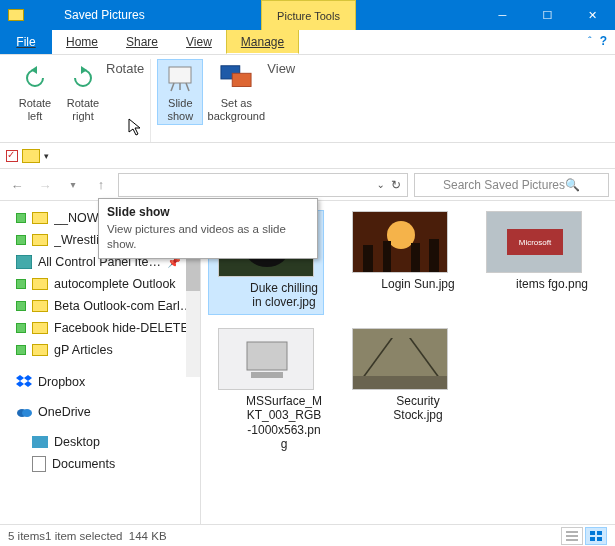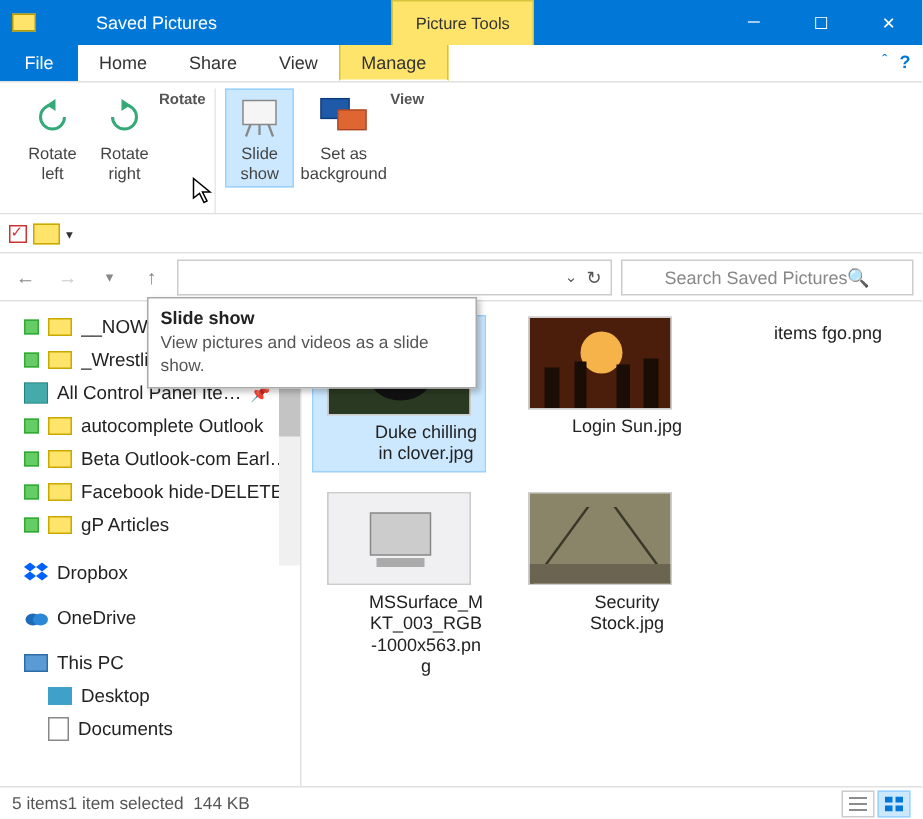--- a/index.html
+++ b/index.html
@@ -7,33 +7,33 @@
 
   .titlebar { height: 30px; background: #0178d7; display: flex; align-items: stretch; color: #fff; position: relative; }
   .titlebar .icon-set { display:flex; align-items:center; padding: 0 4px; width: 60px;}
   .titlebar .folder-glyph { width:16px; height:12px; background:#ffe46b; border:1px solid #b59b00; margin-left:4px;}
   .titlebar .title { flex: 0 0 auto; display:flex; align-items:center; font-size:12px; padding-left:4px; width:170px;}
   .sys-buttons { position:absolute; right:0; top:0; height:30px; display:flex;}
   .sys-btn { width:45px; display:flex; align-items:center; justify-content:center; color:#fff; font-size:11px;}
 
   .context-tab { position:absolute; left:232px; top:0; height:30px; width:95px; background:#ffe46b; color:#333; display:flex; align-items:center; justify-content:center; font-size:11px; border:1px solid #d8c43a; border-bottom:none;margin-left:29px;}
 
-  .menubar { height:25px; background:#fff; border-bottom:1px solid #e0e0e0; display:flex; align-items:stretch; font-size:12px; color:#333; position:relative;}
+  .menubar { height:25px; background:#fff; border-bottom:1px solid #e0e0e0; display:flex; align-items:stretch; font-size:12px; color:#333; position:relative;text-decoration:underline;}
   .file-tab { width:52px; background:#0178d7; color:#fff; display:flex; align-items:center; justify-content:center; position:relative;}
   .menubar .tab { padding: 4px 14px; display:flex; align-items:center;}
   .menubar .tab.manage { background:#ffe46b; border:1px solid #d8c43a; border-top:none; border-bottom:1px solid #fff; position:relative; top:0;}
   .menubar .help { position:absolute; right:8px; top:4px; display:flex; gap:8px; align-items:center; color:#0178d7;}
 
   .ribbon { height:88px; background:#fff; border-bottom:1px solid #e0e0e0; display:flex; padding:4px 6px 0 6px; gap:0;}
   .ribbon-group { display:flex; flex-direction:row; align-items:flex-start; border-right:1px solid #e8e8e8; padding:0 6px;}
   .ribbon-items { display:flex; gap:2px; flex:1;}
   .ribbon-btn { width:46px; display:flex; flex-direction:column; align-items:center; justify-content:flex-start; padding:2px 2px; font-size:11px; text-align:center; color:#444; line-height:1.15; border:1px solid transparent;}
   .ribbon-btn.hover { background:#cce8ff; border:1px solid #99d1ff;}
   .ribbon-btn .iconbox { width:32px; height:32px; display:flex; align-items:center; justify-content:center; margin-bottom:3px;}
-  .group-label { font-size:10px; color:#555; padding:2px 0 2px 0;font-weight:bold;}
+  .group-label { font-size:13px; color:#555; padding:2px 0 2px 0;}
 
   .qat { height:26px; background:#fff; border-bottom:1px solid #e0e0e0; display:flex; align-items:center; padding:0 6px; gap:4px;}
   .qat .chk { width:12px; height:12px; border:1px solid #c33; display:inline-block; position:relative;}
   .qat .chk::after { content:"✓"; color:#c33; font-size:10px; position:absolute; top:-2px; left:0;}
   .qat .mini-folder { width:18px; height:14px; background:#ffe46b; border:1px solid #c9a800;}
   .qat .drop { font-size:9px; color:#333;}
 
   .navbar { height:32px; display:flex; align-items:center; padding:0 6px; gap:6px; border-bottom:1px solid #e0e0e0;}
   .nav-arrow { width:22px; height:22px; display:flex; align-items:center; justify-content:center; color:#888; font-size:13px;}
   .breadcrumb { flex:1; height:24px; border:1px solid #ccc; display:flex; align-items:center; padding:0 6px; font-size:12px; color:#555; background:#fff; position:relative;}
@@ -233,24 +233,20 @@
       </div>
     <div style="height:8px;"></div>
     <div class="tree-item">
         <svg class="onedrive-ico" viewBox="0 0 16 12">
           <ellipse cx="6" cy="7" rx="5" ry="4" fill="#1e6bb8"></ellipse>
           <ellipse cx="11" cy="7" rx="5" ry="4" fill="#2b88d8"></ellipse>
         </svg>
         <span class="txt">OneDrive</span>
       </div>
     <div style="height:8px;"></div>
-    <div class="tree-item">
-        <span class="pc-ico"></span>
-        <span class="txt">This PC</span>
-      </div>
     <div class="tree-item" style="padding-left:16px;">
         <span class="desk-ico"></span>
         <span class="txt">Desktop</span>
       </div>
     <div class="tree-item" style="padding-left:16px;">
         <span class="doc-ico"></span>
         <span class="txt">Documents</span>
       </div>
     <div class="tree-scroll"></div>
     <div class="tree-thumb"></div>
@@ -274,20 +270,27 @@
             <circle cx="48" cy="24" r="14" fill="#f5b34a"></circle>
             <rect x="10" y="34" width="10" height="28" fill="#1a0d05"></rect>
             <rect x="30" y="30" width="8" height="32" fill="#1a0d05"></rect>
             <rect x="58" y="32" width="9" height="30" fill="#1a0d05"></rect>
             <rect x="76" y="28" width="10" height="34" fill="#1a0d05"></rect>
           </svg>
         </div>
       <div class="cap">Login Sun.jpg</div>
     </div>
     <div class="thumb">
+      <div class="pic">
+          <svg width="96" height="62">
+            <rect width="96" height="62" fill="#b8c2c8"></rect>
+            <rect x="20" y="18" width="56" height="26" fill="#a33"></rect>
+            <text x="48" y="34" font-size="8" fill="#fff" text-anchor="middle">Microsoft</text>
+          </svg>
+        </div>
       <div class="cap">items fgo.png</div>
     </div>
     <div class="thumb">
       <div class="pic">
           <svg width="96" height="62">
             <rect width="96" height="62" fill="#f0f0f2"></rect>
             <rect x="28" y="14" width="40" height="28" fill="#ccc" stroke="#888"></rect>
             <rect x="32" y="44" width="32" height="6" fill="#aaa"></rect>
           </svg>
         </div>

